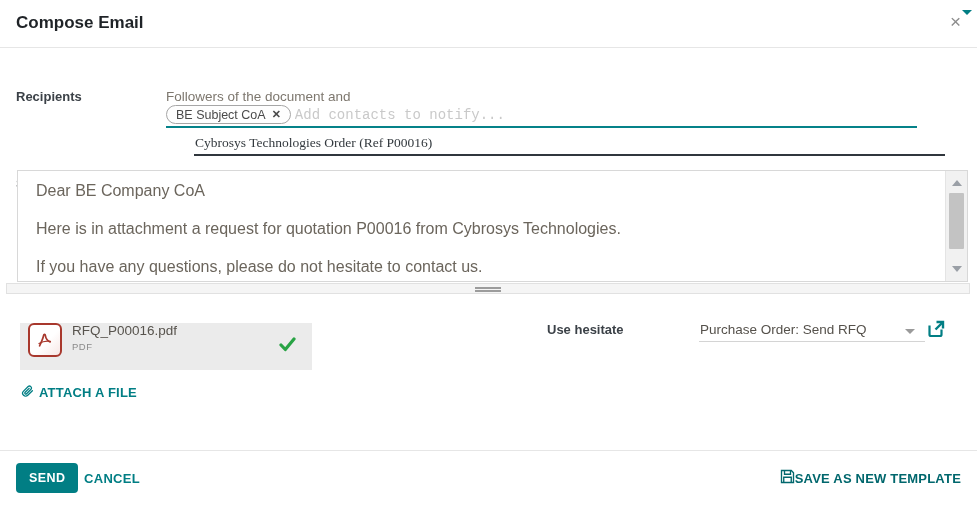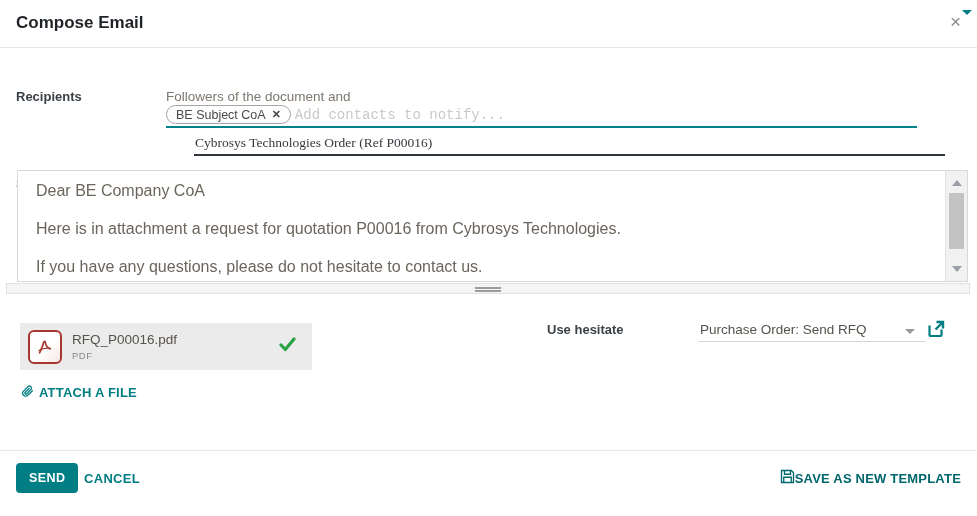--- a/index.html
+++ b/index.html
@@ -35,21 +35,21 @@
   .sb-up, .sb-down { position:absolute; left:6px; width:0; height:0; border-left:5px solid transparent; border-right:5px solid transparent; cursor:pointer; }
   .sb-up { top:9px; border-bottom:6px solid #9a9fa6; }
   .sb-down { bottom:9px; border-top:6px solid #9a9fa6; }
   .sb-thumb { position:absolute; top:22px; left:3px; width:15px; height:56px; background:#c3c3c3; border-radius:1px; cursor:grab; }
 
   
   .resizer { position:absolute; left:6px; right:7px; top:283px; height:11px; background:#f5f5f5; border:1px solid #e1e1e1; cursor:row-resize; }
   .grip { position:absolute; left:50%; top:3px; margin-left:-13px; width:26px; height:2px; background:#9c9c9c; box-shadow:0 3px 0 #9c9c9c; }
 
   
-  .att-card { position:absolute; left:20px; top:323px; width:292px; height:47px; background:#ebebeb; display:flex; align-items:center; cursor:pointer; }
+  .att-card { position:absolute; left:20px; top:323px; width:292px; height:47px; background:#ebebeb; display:flex; cursor:pointer; }
   .pdf-box { margin-left:8px; width:34px; height:34px; border:2px solid #a8382d; border-radius:6px; background:linear-gradient(135deg,#ffffff 55%,#f7e7e5); display:flex; align-items:center; justify-content:center; }
   .att-meta { margin-left:10px; display:flex; flex-direction:column; }
   .att-name { font-size:13.5px; color:#57534d; }
   .att-type { font-size:9.5px; color:#8a8a8a; letter-spacing:.5px; margin-top:3px; }
   .att-check { position:absolute; right:16px; top:14px; }
 
   
   .tpl-label { left:547px; top:322px; }
   .tpl-value { position:absolute; left:700px; top:322px; font-size:13.5px; color:#55514b; cursor:pointer; }
   .tpl-line { position:absolute; left:699px; top:341px; width:226px; border-top:1px solid #d4d4d4; }

